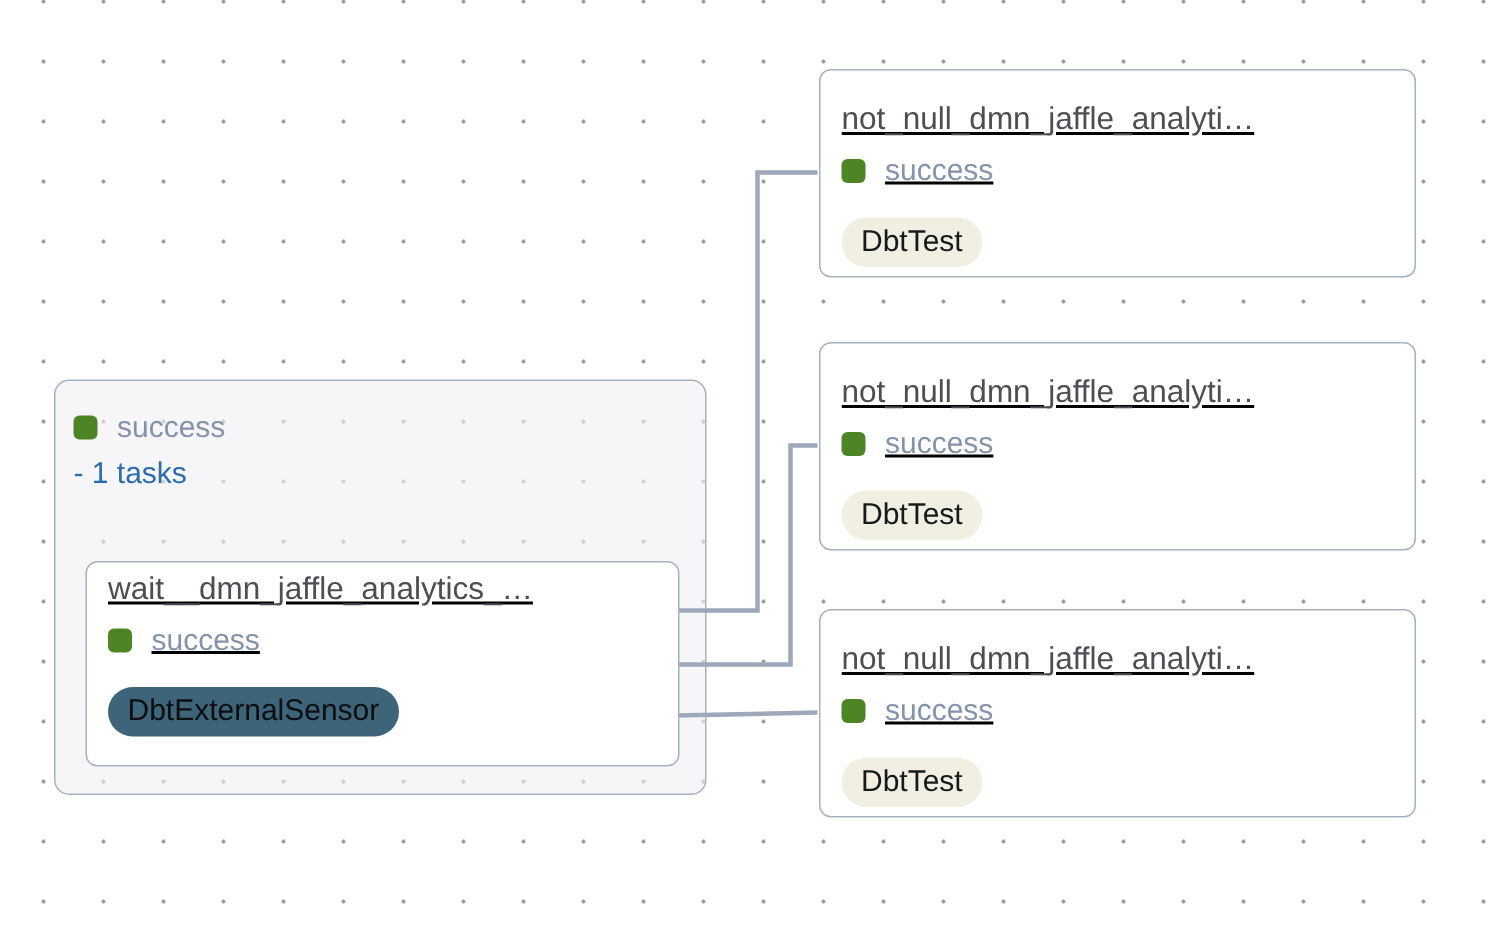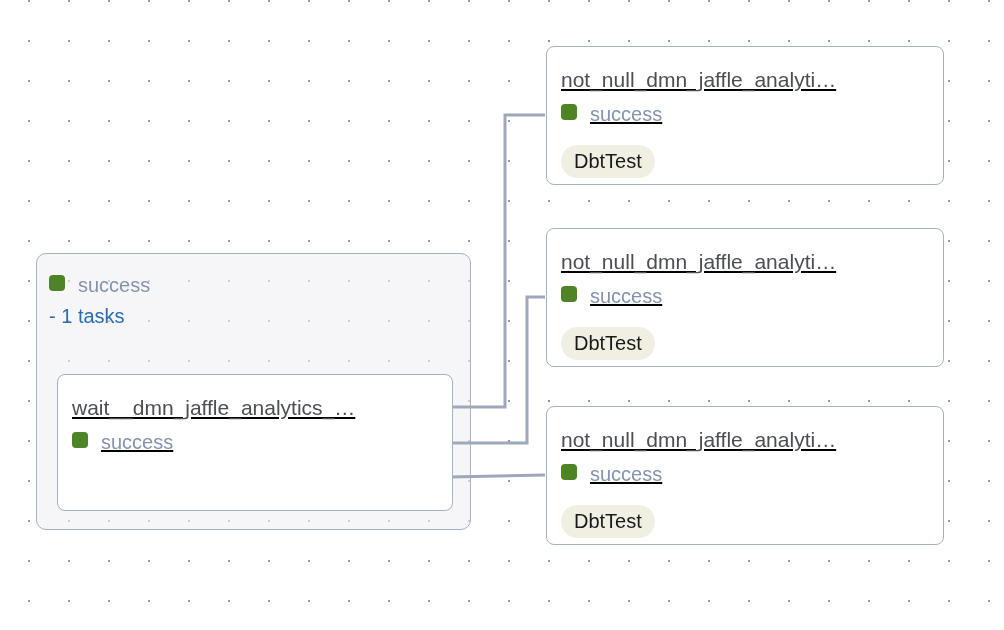--- a/index.html
+++ b/index.html
@@ -30,21 +30,21 @@
     background:rgba(240,241,244,0.62);
     border:1.5px solid #a6b1c2;
     border-radius:10px;
     z-index:1;
     padding:12px 12px 0 12px;
   }
   .node-title{
     font-size:21px;line-height:30px;color:#4b4e54;
     white-space:nowrap;overflow:hidden;
   }
-  .status-row{display:flex;align-items:flex-start;margin-top:9px;height:20px;}
+  .status-row{display:flex;align-items:center;margin-top:9px;height:20px;}
   .status-dot{
     width:16px;height:16px;border-radius:4px;background:#4d8426;
     flex:0 0 auto;
   }
   .status-label{
     margin-left:13px;font-size:20px;color:#8493ac;line-height:20px;
   }
   .badge{
     display:inline-block;margin-top:21px;
     font-size:20px;line-height:33px;height:33px;
@@ -52,21 +52,21 @@
     white-space:nowrap;
   }
   .badge-sensor{background:#3d6478;color:#0c0e10;}
   .badge-test{background:#f1efe2;color:#17191b;}
   .tasks-link{
     margin-top:7px;font-size:20px;line-height:28px;color:#2b6cb0;
     cursor:pointer;
   }
   
   #group{left:36px;top:253px;width:435px;height:277px;}
-  #wait-node{left:57px;top:374px;width:396px;height:137px;padding-top:18px;}
+  #wait-node{left:57px;top:374px;width:396px;height:137px;padding-top:3px;}
   #test-node-0{left:546px;top:46px;width:398px;height:139px;}
   #test-node-1{left:546px;top:228px;width:398px;height:139px;}
   #test-node-2{left:546px;top:406px;width:398px;height:139px;}
 </style>
 </head>
 <body>
 
 <div class="canvas">
 
   <div class="group-node" id="group">
@@ -82,20 +82,21 @@
     <path d="M450,443 H527 V297 H545" fill="none" stroke="#9da8ba" stroke-width="3"></path>
     <path d="M450,477 L545,475" fill="none" stroke="#9da8ba" stroke-width="3"></path>
   </svg>
 
   <div class="node" id="wait-node">
     <div class="node-title">wait__dmn_jaffle_analytics_…</div>
     <div class="status-row">
       <span class="status-dot" style="background: rgb(77, 132, 38);"></span>
       <span class="status-label">success</span>
     </div>
+    <span class="badge badge-sensor">DbtExternalSensor</span>
   </div>
 
   <div class="node" id="test-node-0">
     <div class="node-title">not_null_dmn_jaffle_analyti…</div>
     <div class="status-row">
       <span class="status-dot" style="background: rgb(77, 132, 38);"></span>
       <span class="status-label">success</span>
     </div>
     <span class="badge badge-test">DbtTest</span>
   </div>

